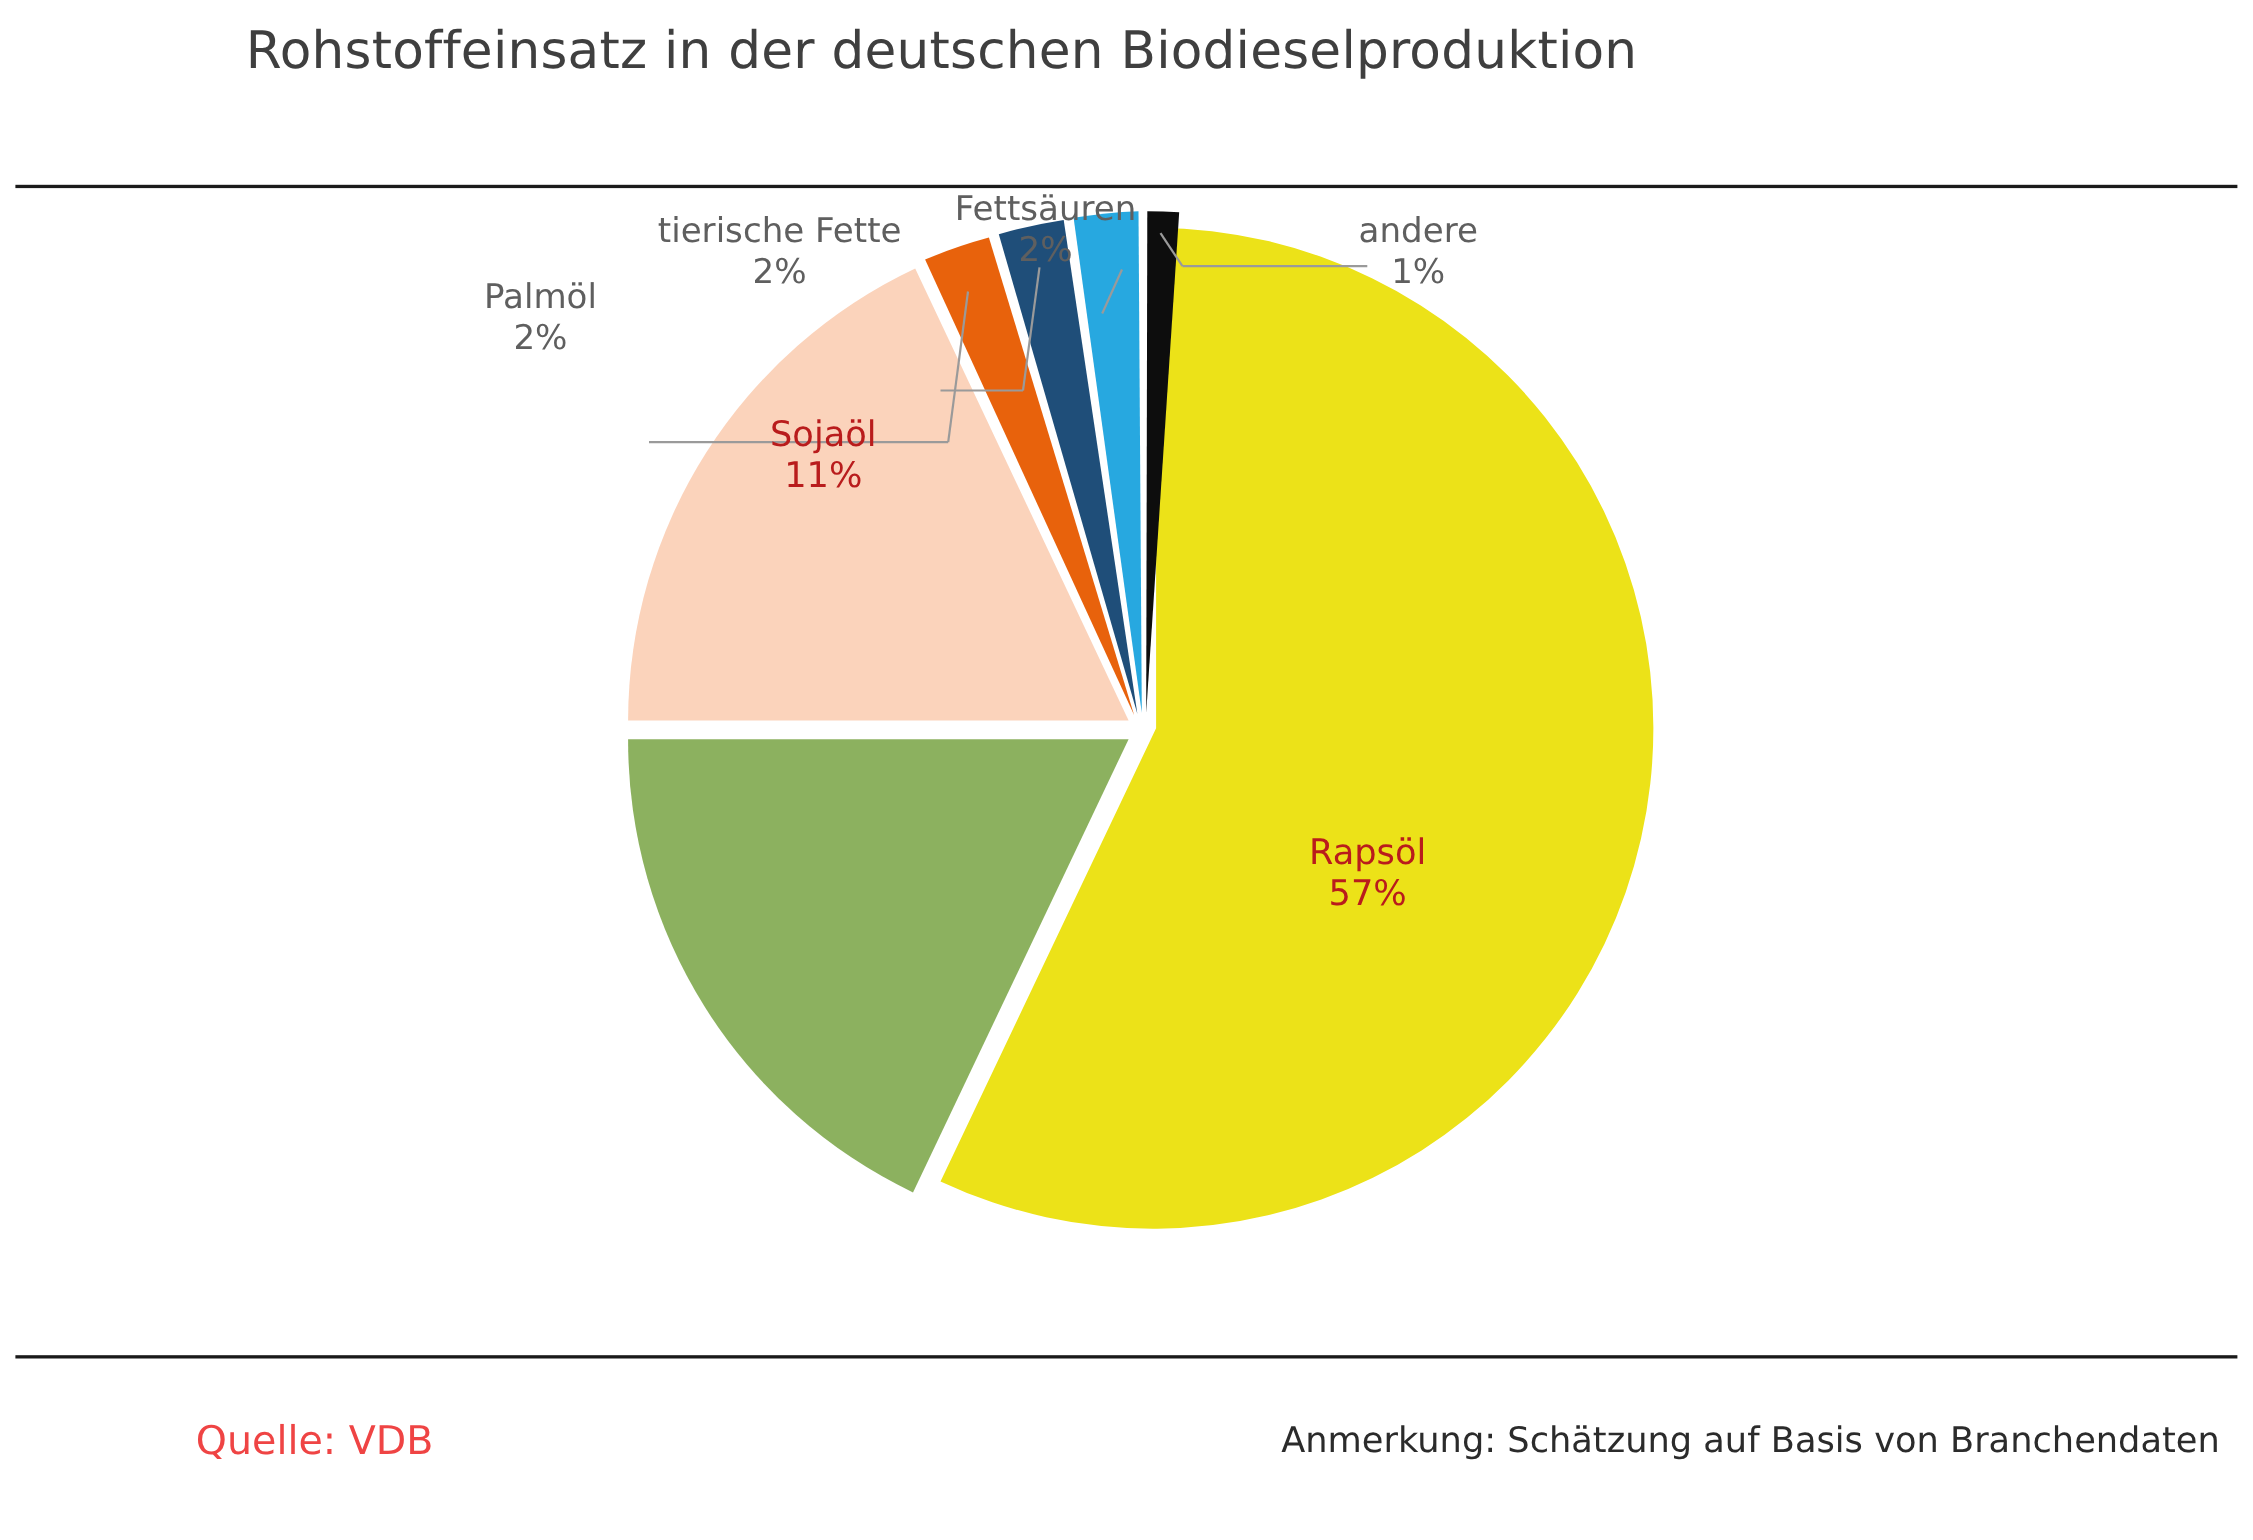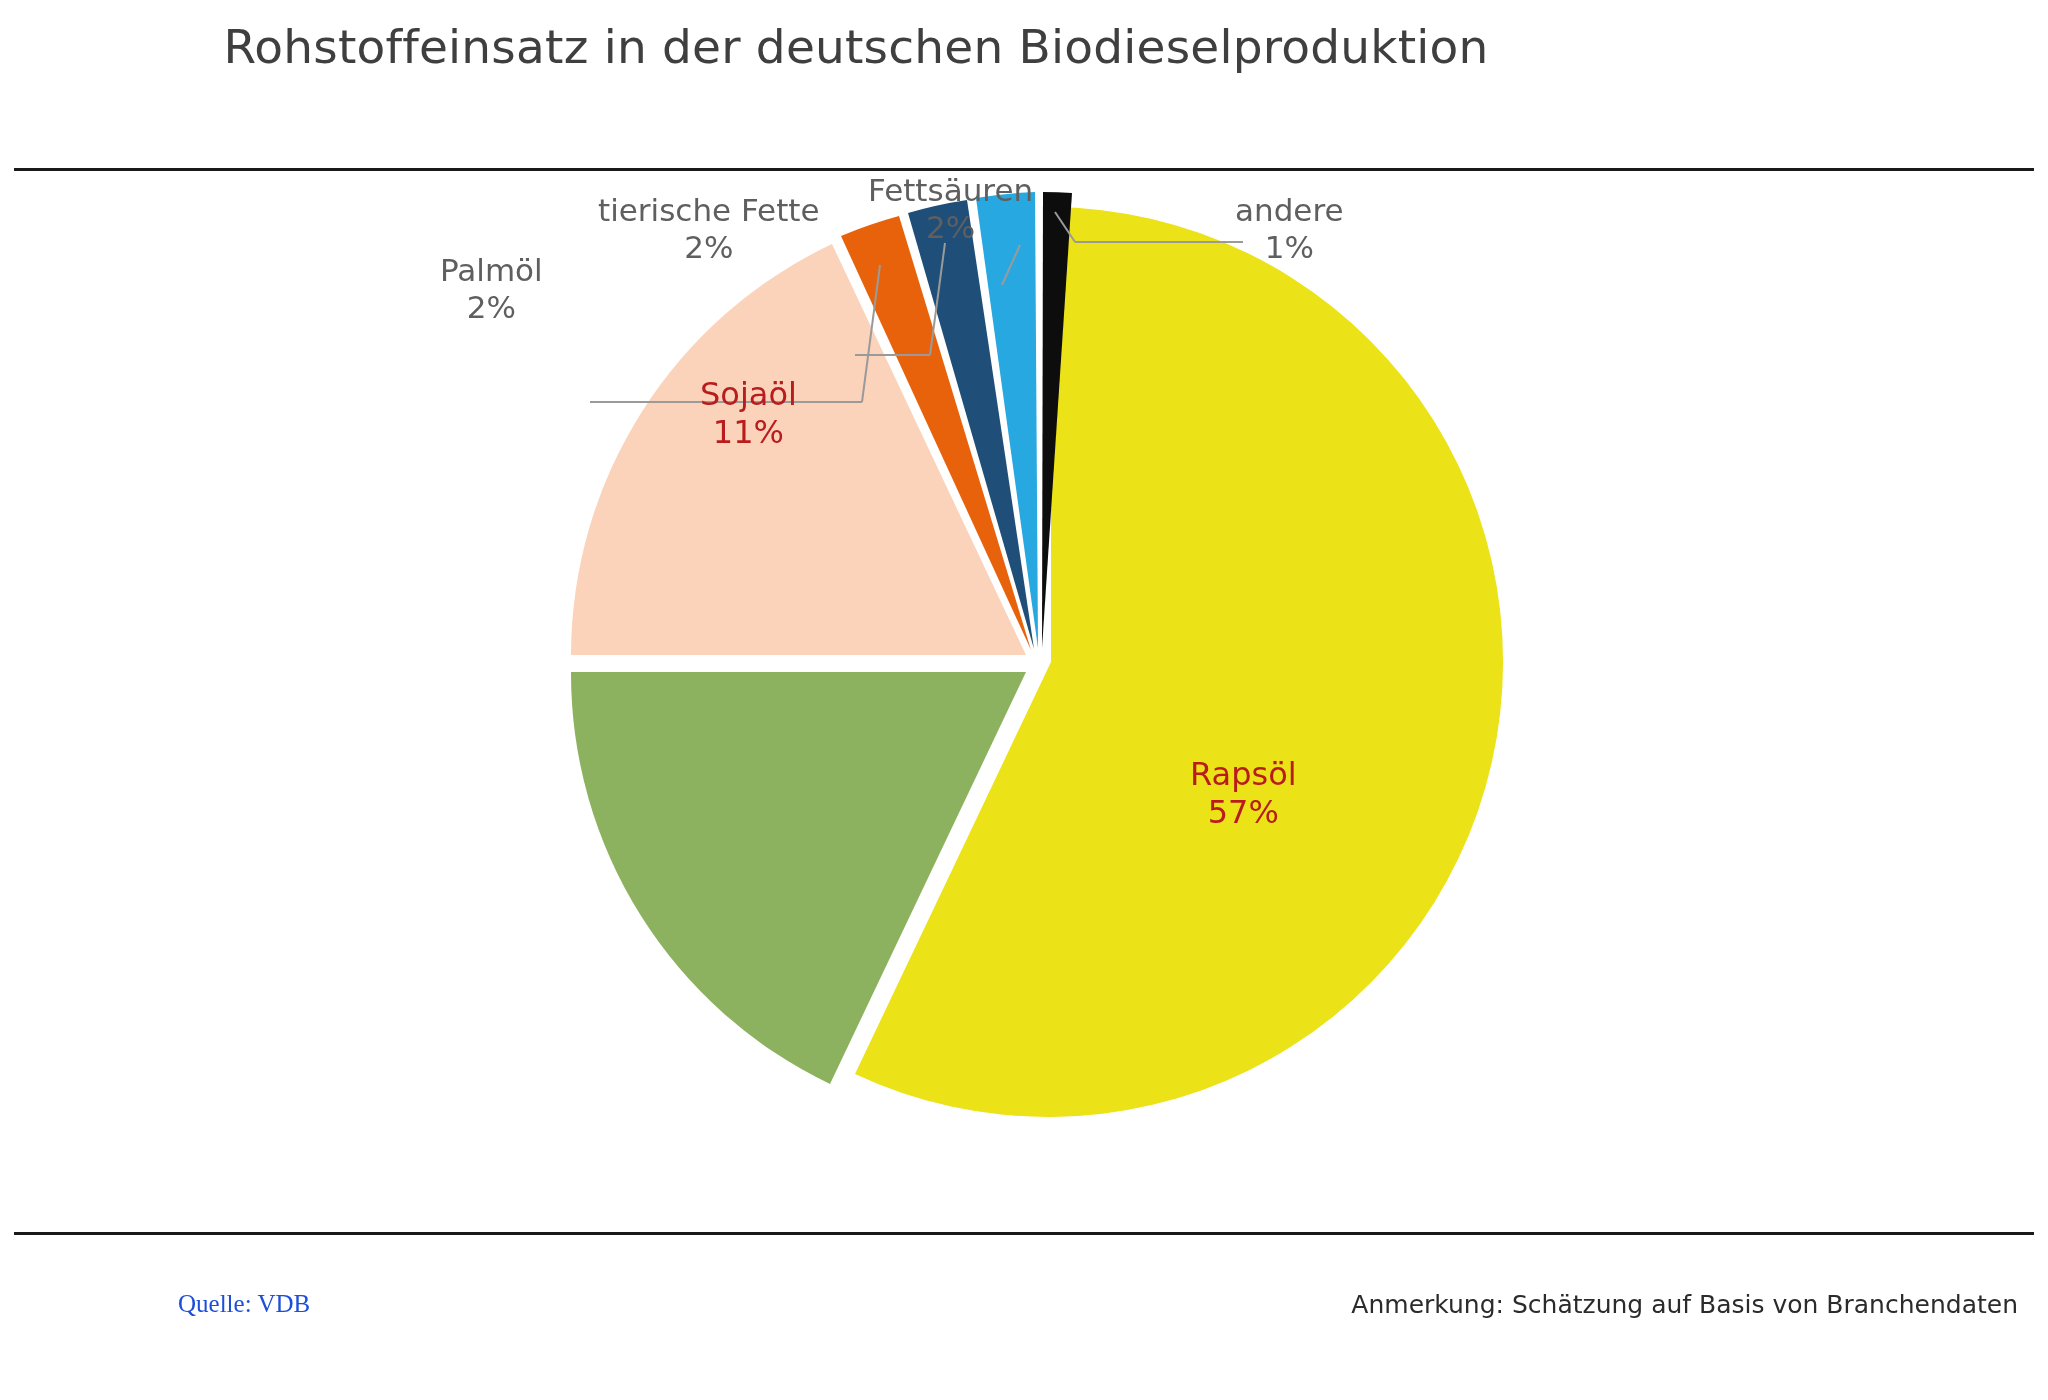--- a/index.html
+++ b/index.html
@@ -45,29 +45,28 @@
     background: #1a1a1a;
   }
   .rule-top { top: 168px; }
   .rule-bottom { top: 1232px; }
 
   
   .footer-left {
     position: absolute;
     left: 178px;
     top: 1290px;
-    font-size: 25px;
-    color: #1d4ed8;
-    font-family: Liberation Serif, serif;
+    font-size: 36px;
+    color: #ef4444;
   }
   .footer-right {
     position: absolute;
     right: 30px;
     top: 1290px;
-    font-size: 25px;
+    font-size: 32px;
     color: #2b2b2b;
     text-align: right;
   }
 
   
   .chart-area {
     position: absolute;
     left: 0;
     top: 150px;
     width: 2048px;

